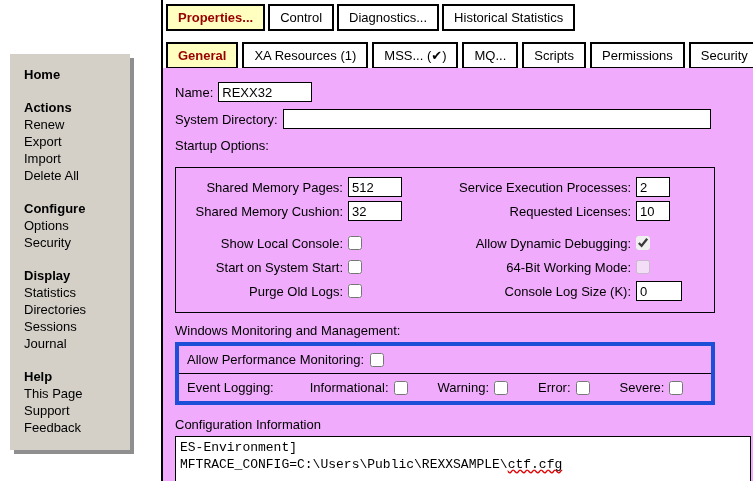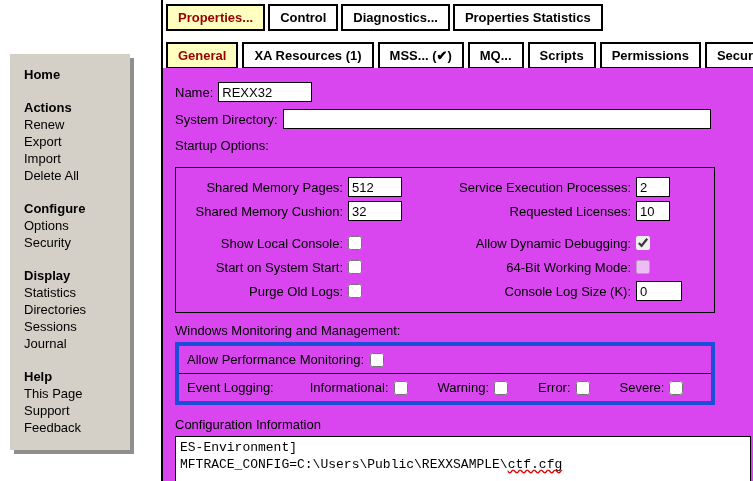--- a/index.html
+++ b/index.html
@@ -13,26 +13,26 @@
   .sidebar{position:absolute;left:10px;top:54px;width:120px;box-sizing:border-box;
            background:#d4d0c8;box-shadow:4px 4px 0 #8f8f8f;padding:12px 6px 14px 14px;}
   .sb-sec{margin-top:16px;}
   .sb-sec:first-child{margin-top:0;}
   .sb-head{font-weight:bold;line-height:17px;}
   .sb-item{line-height:17px;cursor:pointer;}
 
   
   .tabs1{position:absolute;left:166px;top:4px;display:flex;gap:3px;}
   .tabs2{position:absolute;left:166px;top:42px;display:flex;gap:4px;}
-  .tab{border:2px solid #000;background:#fff;padding:4px 10px;white-space:nowrap;cursor:pointer;font-weight:bold;}
+  .tab{border:2px solid #000;background:#fff;padding:4px 10px;white-space:nowrap;cursor:pointer;}
   .tab.active{background:#ffffc0;color:#990000;font-weight:bold;}
 
   
   .panel{position:absolute;left:163px;top:68px;width:590px;height:413px;box-sizing:border-box;
-         background:#d946ef;padding:14px 0 11px 12px;}
+         background:#f0abfc;padding:14px 0 11px 12px;}
   .formrow{display:flex;align-items:center;}
   .formrow.name{margin-bottom:7px;}
   .formrow.sysdir{margin-bottom:9px;}
   .flabel{margin-right:5px;white-space:nowrap;}
   input[type=text]{height:18px;border:1px solid #000;background:#fff;padding:0 3px;
                    font-family:"Liberation Sans",sans-serif;font-size:13px;box-sizing:content-box;}
   .w88{width:86px;}.w425{width:420px;}.w46{width:46px;}.w26{width:26px;}.w38{width:38px;}
   input[type=checkbox]{width:14px;height:14px;margin:0;accent-color:#f0f0f0;}
 
   .section-label{margin-bottom:14px;}
@@ -91,21 +91,21 @@
       <div class="sb-item">This Page</div>
       <div class="sb-item">Support</div>
       <div class="sb-item">Feedback</div>
     </div>
   </div>
 
   <div class="tabs1">
     <div class="tab active">Properties...</div>
     <div class="tab">Control</div>
     <div class="tab">Diagnostics...</div>
-    <div class="tab">Properties Statistics</div>
+    <div class="tab">Historical Statistics</div>
   </div>
 
   <div class="tabs2">
     <div class="tab active">General</div>
     <div class="tab">XA Resources (1)</div>
     <div class="tab">MSS... (✔)</div>
     <div class="tab">MQ...</div>
     <div class="tab">Scripts</div>
     <div class="tab">Permissions</div>
     <div class="tab">Security</div>

